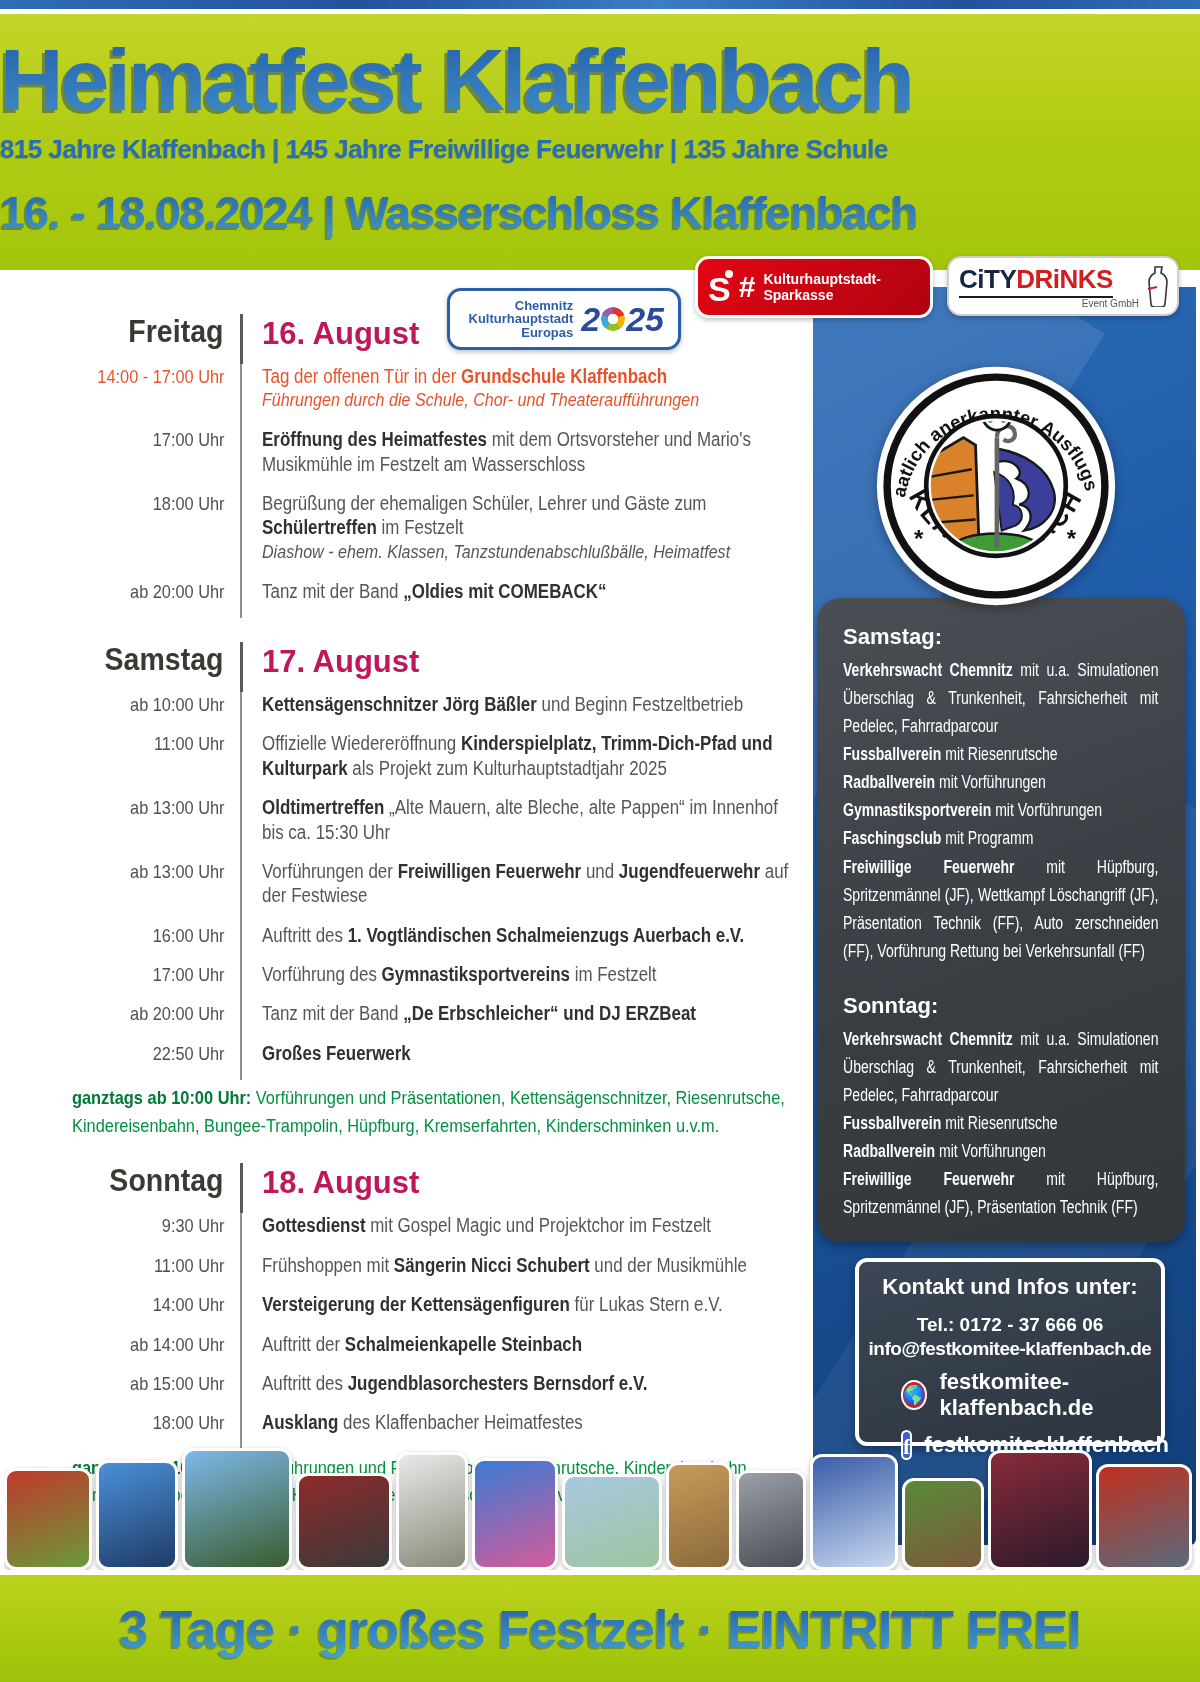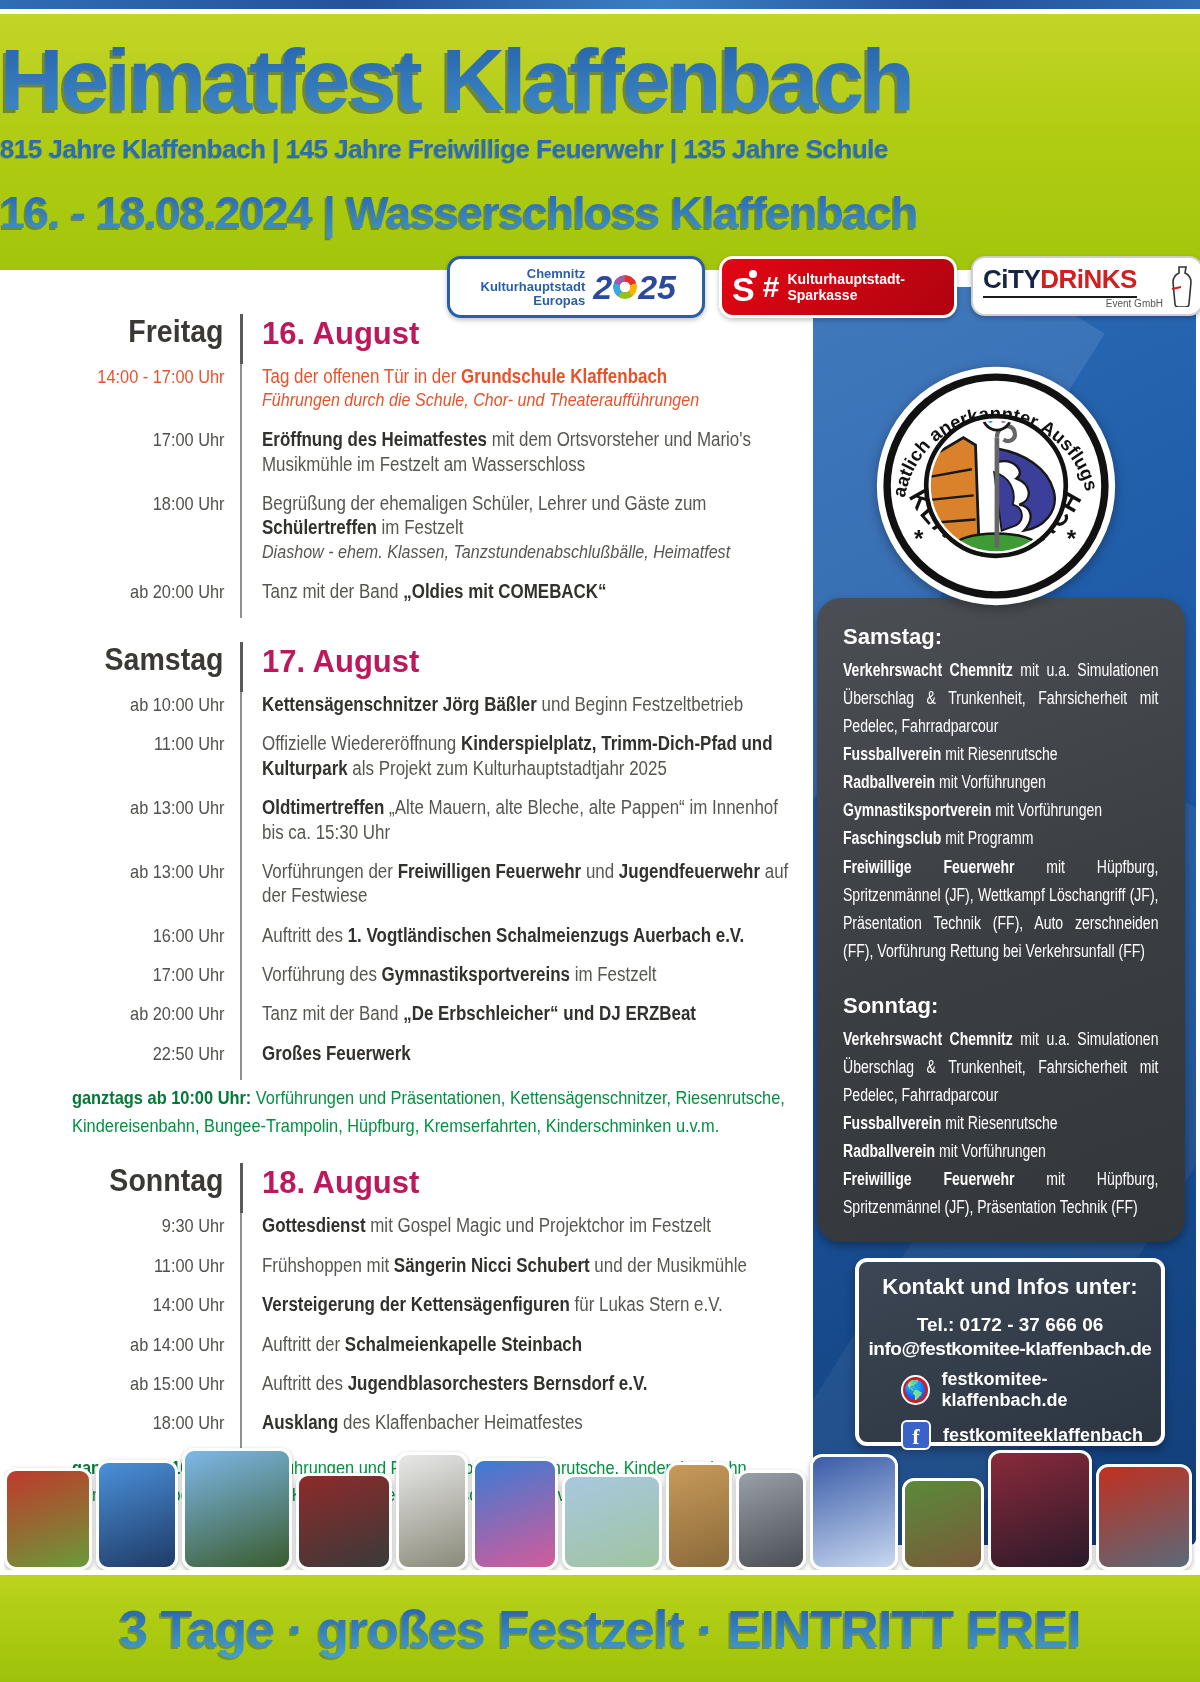--- a/index.html
+++ b/index.html
@@ -18,21 +18,21 @@
   .hero-sub{margin:10px 0 0 0;font-size:26px;font-weight:bold;color:#2a6db3;letter-spacing:-.5px;
         text-shadow:-1px 1px 0 rgba(20,48,95,.25);}
   .hero-date{margin:22px 0 0 0;font-size:45px;font-weight:bold;letter-spacing:-1px;
         background:linear-gradient(180deg,#2a69b0 10%,#3f93c6 90%);
         -webkit-background-clip:text;background-clip:text;color:transparent;
         filter:drop-shadow(-2px 2px 0 rgba(20,48,95,.4));}
   
   .logo-row{position:absolute;top:256px;left:447px;display:flex;gap:14px;z-index:6;}
   .logo-box{height:56px;border-radius:14px;background:#fff;display:flex;align-items:center;
         box-shadow:0 2px 5px rgba(0,0,0,.25);}
-  .logo-chemnitz{width:200px;border:3px solid #2b5ea8;padding:0 26px;justify-content:flex-end;gap:8px;}
+  .logo-chemnitz{width:200px;border:3px solid #2b5ea8;padding:0 14px;justify-content:flex-end;gap:8px;margin-top:32px;}
   .chem-text{text-align:right;color:#2b5ea8;font-weight:bold;line-height:1.05;font-size:13px;}
   .chem-year{display:flex;align-items:center;font-size:34px;font-weight:bold;color:#2b4a9b;font-style:italic;}
   .chem-ring{width:24px;height:24px;border-radius:50%;margin:0 1px;
         background:conic-gradient(#e6332a 0 70deg,#f9b200 70deg 140deg,#95c11f 140deg 215deg,#36a9e1 215deg 290deg,#a05ca7 290deg 360deg);
         -webkit-mask:radial-gradient(circle,transparent 0 5px,#000 5.5px);mask:radial-gradient(circle,transparent 0 5px,#000 5.5px);}
   .logo-sparkasse{width:212px;background:linear-gradient(135deg,#e30613,#b00310);border:3px solid #fff;
         padding:0 10px;gap:8px;color:#fff;}
   .spk-s{font-size:34px;font-weight:bold;line-height:.9;position:relative;padding-top:4px;}
   .spk-s i{position:absolute;top:0;right:-2px;width:8px;height:8px;border-radius:50%;background:#fff;font-style:normal;}
   .spk-hash{font-size:30px;font-weight:bold;}
@@ -61,21 +61,21 @@
         width:128%;transform:scaleX(.78);transform-origin:0 0;}
   .dark-panel b{font-weight:bold;}
   
   .contact-box{position:absolute;left:42px;top:971px;width:310px;height:188px;z-index:2;box-sizing:border-box;
         background:linear-gradient(160deg,#3c4654,#2c3540);border:4px solid #fff;border-radius:12px;
         box-shadow:0 4px 10px rgba(0,0,0,.35);color:#fff;text-align:center;padding-top:12px;}
   .contact-box h3{margin:0;font-size:22px;}
   .contact-phone{margin:14px 0 0 0;font-size:19px;font-weight:bold;}
   .contact-mail{margin:2px 0 0 0;font-size:19px;font-weight:bold;letter-spacing:-.5px;}
   .c-row{display:flex;align-items:center;gap:12px;margin:9px 0 0 42px;text-align:left;}
-  .c-row span{font-size:18px;font-weight:bold;}
+  .c-row span{font-size:22px;font-weight:bold;}
   .globe-icon{width:30px;height:30px;border-radius:50%;background:#cc2027;border:2px solid #fff;box-sizing:border-box;
         display:flex;align-items:center;justify-content:center;color:#fff;font-size:18px;font-weight:bold;}
   .fb-icon{width:30px;height:30px;border-radius:6px;background:#3a62c9;border:2px solid #fff;box-sizing:border-box;
         color:#fff;font-size:22px;font-weight:bold;font-family:"Liberation Serif",serif;
         display:flex;align-items:flex-end;justify-content:center;line-height:.95;}
   
   .schedule{position:absolute;top:300px;left:60px;width:740px;z-index:2;color:#575650;}
   .day-section{margin-top:24px;}
   .day-section:first-child{margin-top:14px;}
   .day-header{display:flex;}

